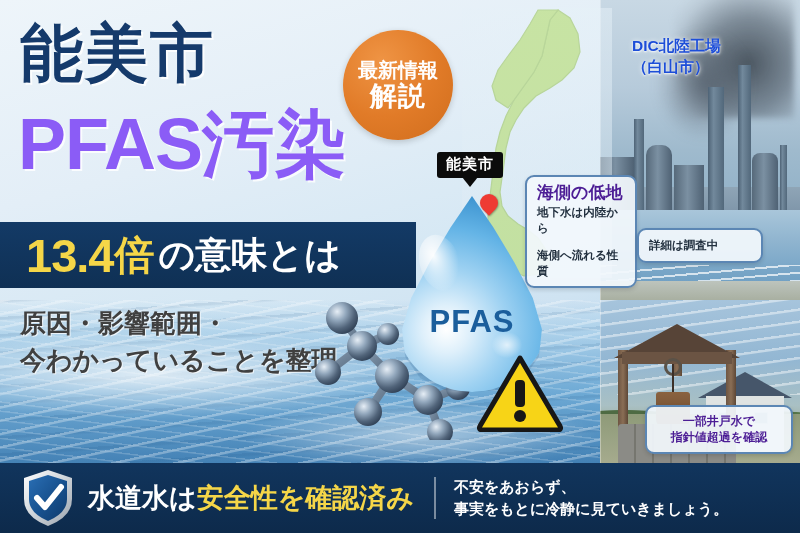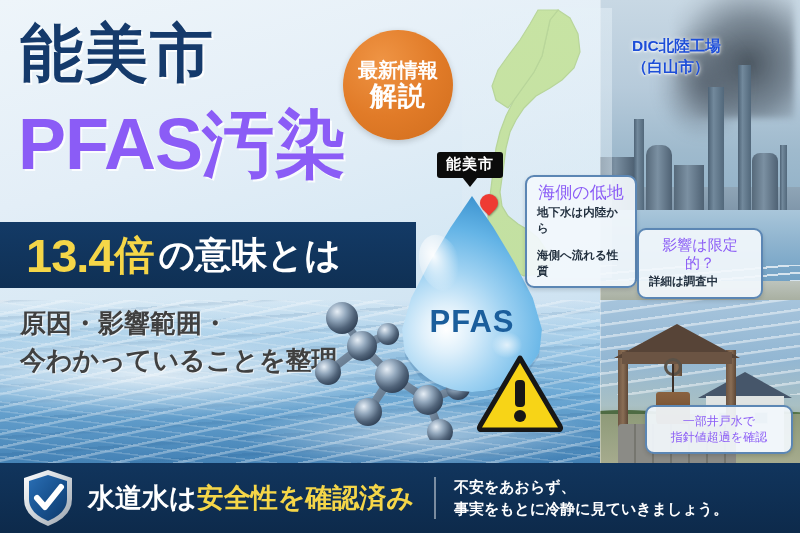--- a/index.html
+++ b/index.html
@@ -131,21 +131,21 @@
 
   
   .mol{position:absolute;left:306px;top:300px;width:170px;height:140px;}
 
   
   .warn{position:absolute;left:477px;top:354px;width:86px;height:78px;}
 
   
   .callout{position:absolute;background:rgba(242,248,252,.93);border:2px solid #5b86b4;
     border-radius:9px;padding:6px 10px 7px;box-shadow:0 2px 4px rgba(0,0,0,.14);}
-  .callout .ttl{font-size:17px;font-weight:400;color:#8b5cf6;line-height:1.2;text-align:center;}
+  .callout .ttl{font-size:17px;font-weight:700;color:#4c1d95;line-height:1.2;}
   .callout .sm{font-size:11.5px;font-weight:700;color:#22303f;line-height:1.35;margin-top:2px;}
 
   .co-sea{left:525px;top:175px;width:112px;}
   .co-eff{left:637px;top:228px;width:126px;}
   .co-eff .ttl{font-size:15px;}
   .co-well{left:645px;top:405px;width:148px;text-align:center;}
   .co-well .ttl{font-size:12px;line-height:1.35;}
 
   
   .fac-label{position:absolute;left:632px;top:36px;font-size:15.5px;font-weight:900;color:#1d4ed8;
@@ -299,21 +299,20 @@
     </svg>
   </div>
 
   <div class="callout co-sea">
     <div class="ttl">海側の低地</div>
     <div class="sm">地下水は内陸から</div>
     <div class="sm" style="margin-top:12px">海側へ流れる性質</div>
   </div>
 
   <div class="callout co-eff">
-    <div class="ttl">影響は限定的？</div>
     <div class="sm">詳細は調査中</div>
   </div>
 
   <div class="callout co-well">
     <div class="ttl">一部井戸水で</div>
     <div class="ttl">指針値超過を確認</div>
   </div>
 
   <div class="fac-label">
     <div>DIC北陸工場</div>

